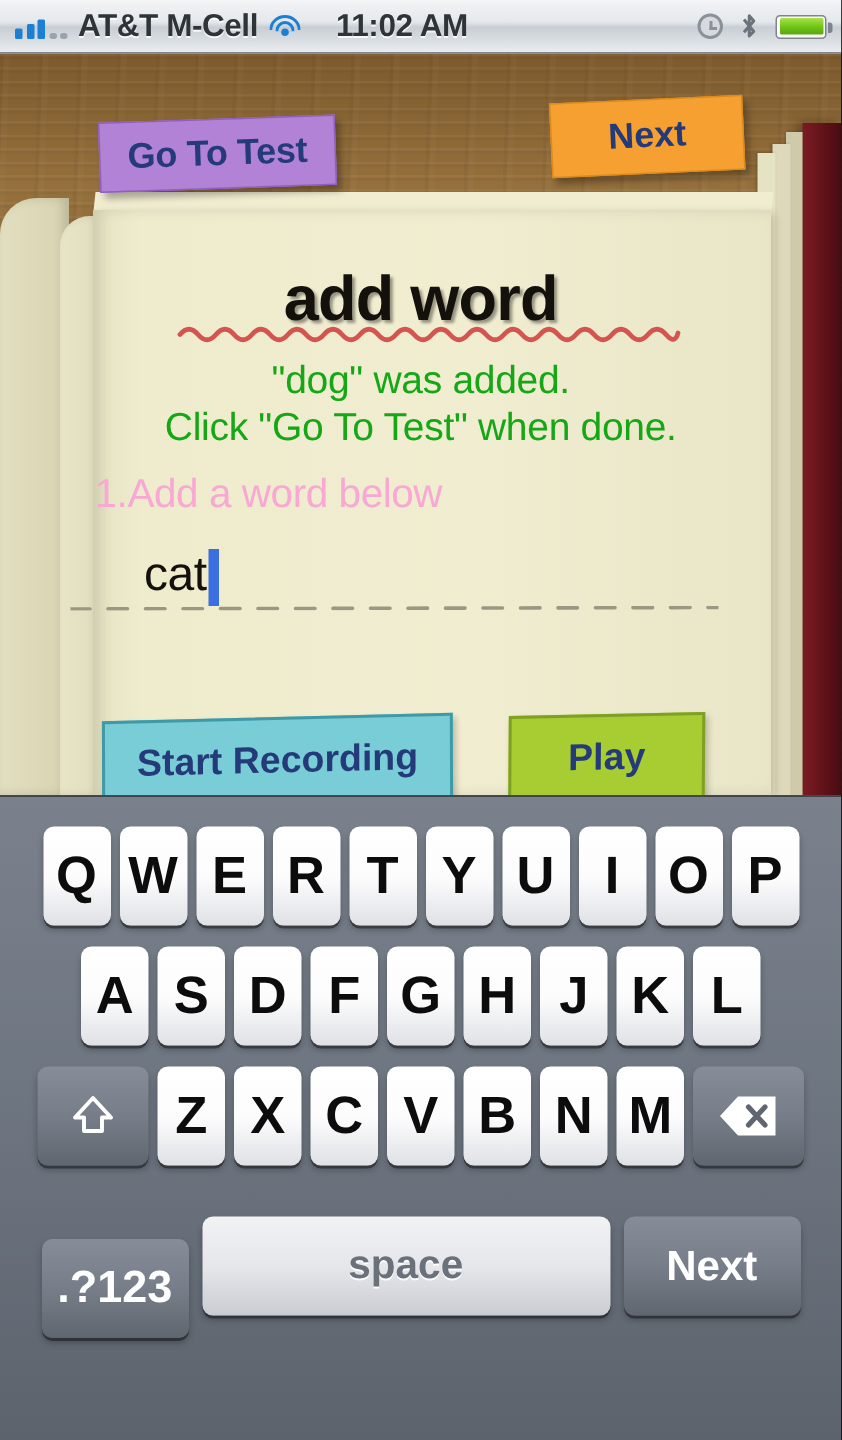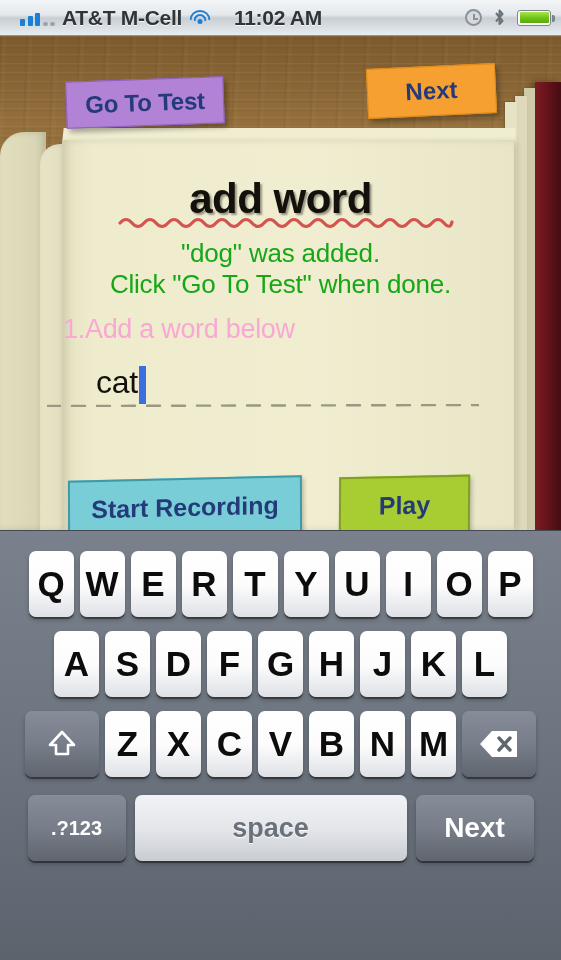--- a/index.html
+++ b/index.html
@@ -10,21 +10,21 @@
   }
   #screen { position:relative; width:561px; height:960px; overflow:hidden; }
 
   
   #statusbar{
     position:absolute; left:0; top:0; width:561px; height:36px;
     background:linear-gradient(to bottom,#f3f5f7 0%,#e4e8ec 42%,#c8ced4 52%,#e9edf1 100%);
     border-bottom:1px solid #8d939a;
     display:flex; align-items:center; z-index:30;
   }
-  .sb-left{ display:flex; align-items:center; gap:7px; padding-left:20px; }
+  .sb-left{ display:flex; align-items:center; gap:7px; padding-left:10px; }
   .sig{ display:flex; align-items:flex-end; gap:2.5px; height:17px; }
   .sig i{ display:block; width:5px; background:#1b7fd4; border-radius:1px; }
   .sig i.b1{height:7px;} .sig i.b2{height:10px;} .sig i.b3{height:13px;}
   .sig i.e{ background:#9aa3ac; height:4px; border-radius:2px; }
   .carrier{ font-size:21px; font-weight:bold; color:#2e3438; letter-spacing:-.3px;
             text-shadow:0 1px 0 rgba(255,255,255,.8); }
   .wifi{ width:22px; height:17px; position:relative; }
   .wifi span{ position:absolute; left:50%; transform:translateX(-50%);
               border:2.6px solid #1b7fd4; border-bottom:none; border-radius:50% 50% 0 0/100% 100% 0 0; }
   .wifi .w3{ width:21px; height:10px; top:1px; }
@@ -176,21 +176,21 @@
     display:flex; align-items:center; justify-content:center;
     font-size:35px; font-weight:bold; color:#0c0c0c;
     cursor:pointer; user-select:none;
   }
   .key.dark{
     background:linear-gradient(to bottom,#868d98 0%,#767d88 52%,#5f666f 100%);
     color:#fff;
   }
   .key.shift{ width:74px; }
   .key.del{ width:74px; }
-  .key.num{ width:98px; height:66px; font-size:20px; }
+  .key.num{ width:98px; height:66px; font-size:30px;margin-top:31px; }
   .key.space{
     width:272px; height:66px; font-size:27px; font-weight:bold; color:#6a717b;
     background:linear-gradient(to bottom,#f1f2f4 0%,#e4e6ea 52%,#c9ccd2 100%);
     text-shadow:0 1px 0 rgba(255,255,255,.9);
   }
   .key.nextk{ width:118px; height:66px; font-size:28px; }
   .arrow-up svg, .del svg{ display:block; }
 </style>
 </head>
 <body>

